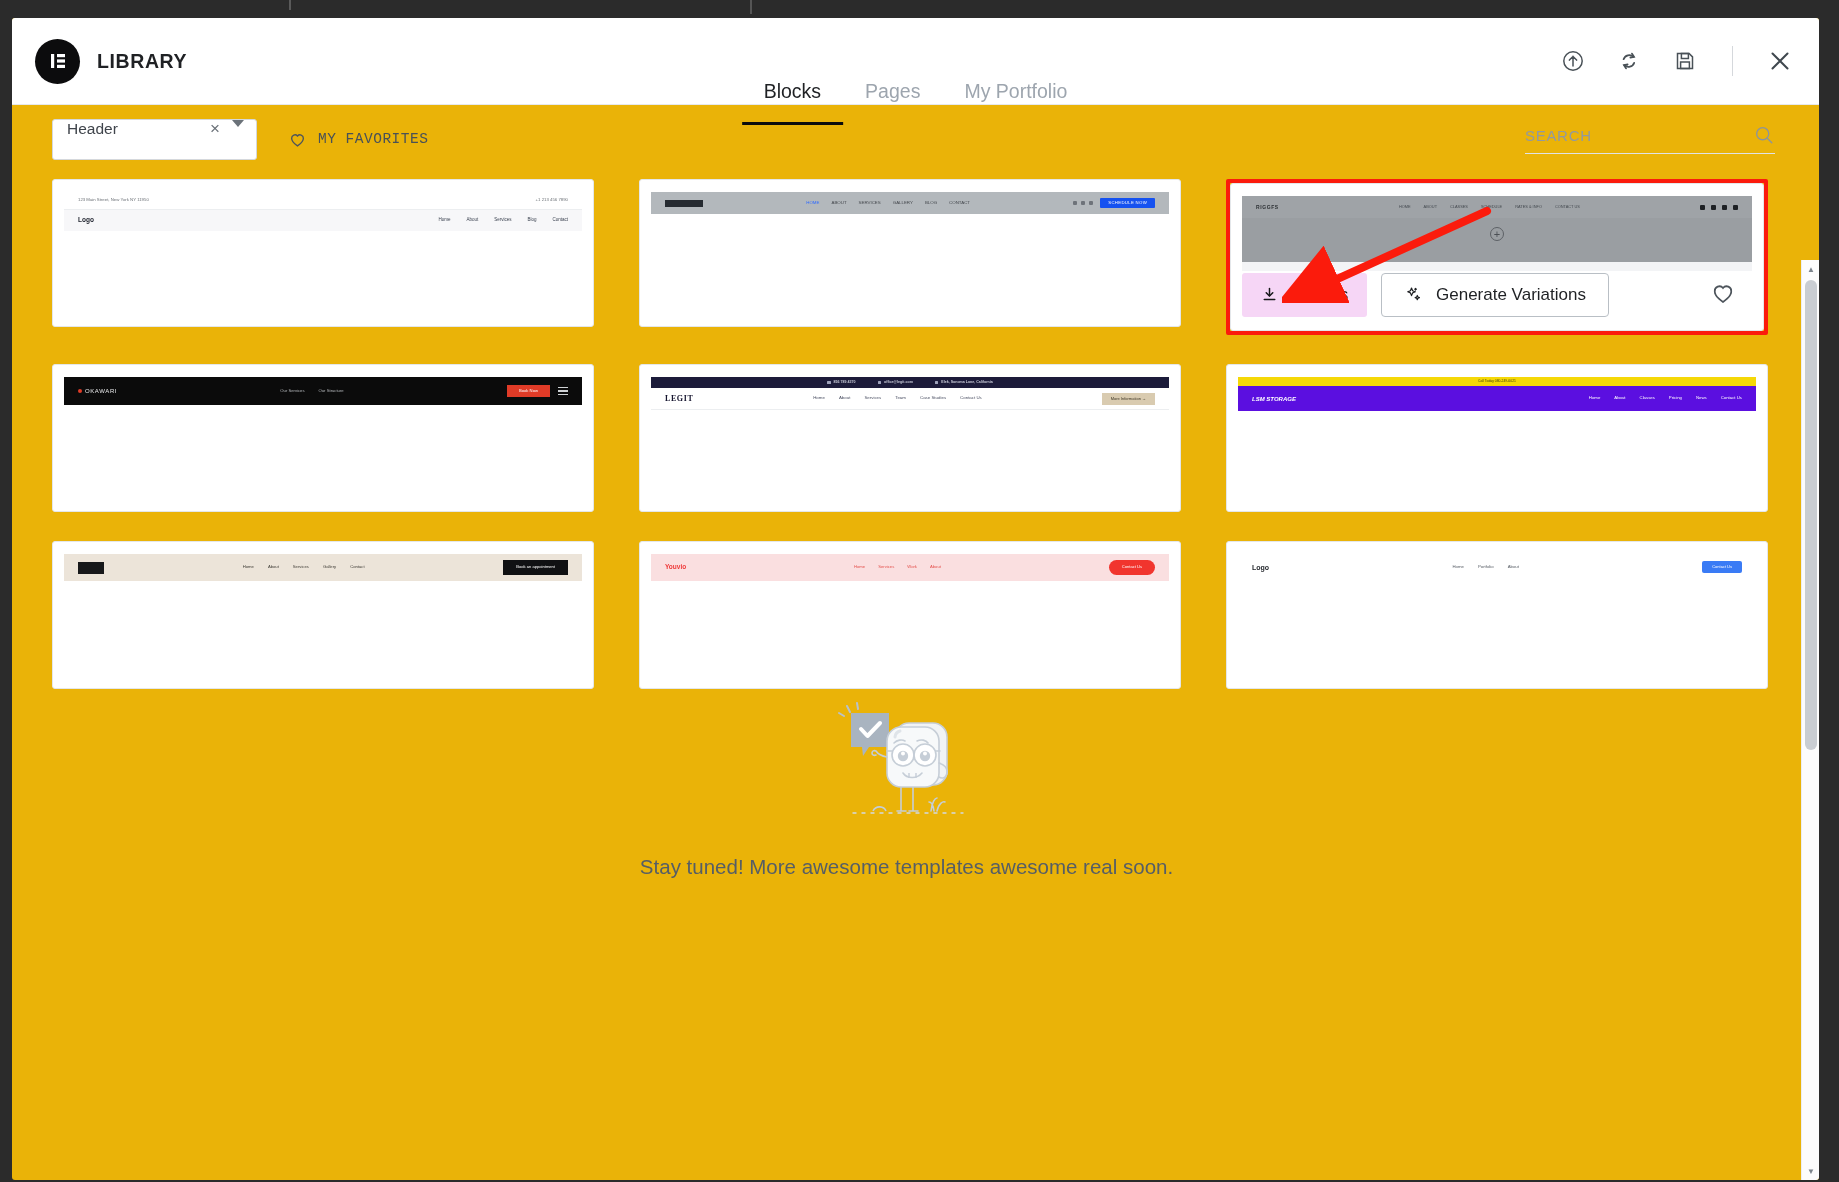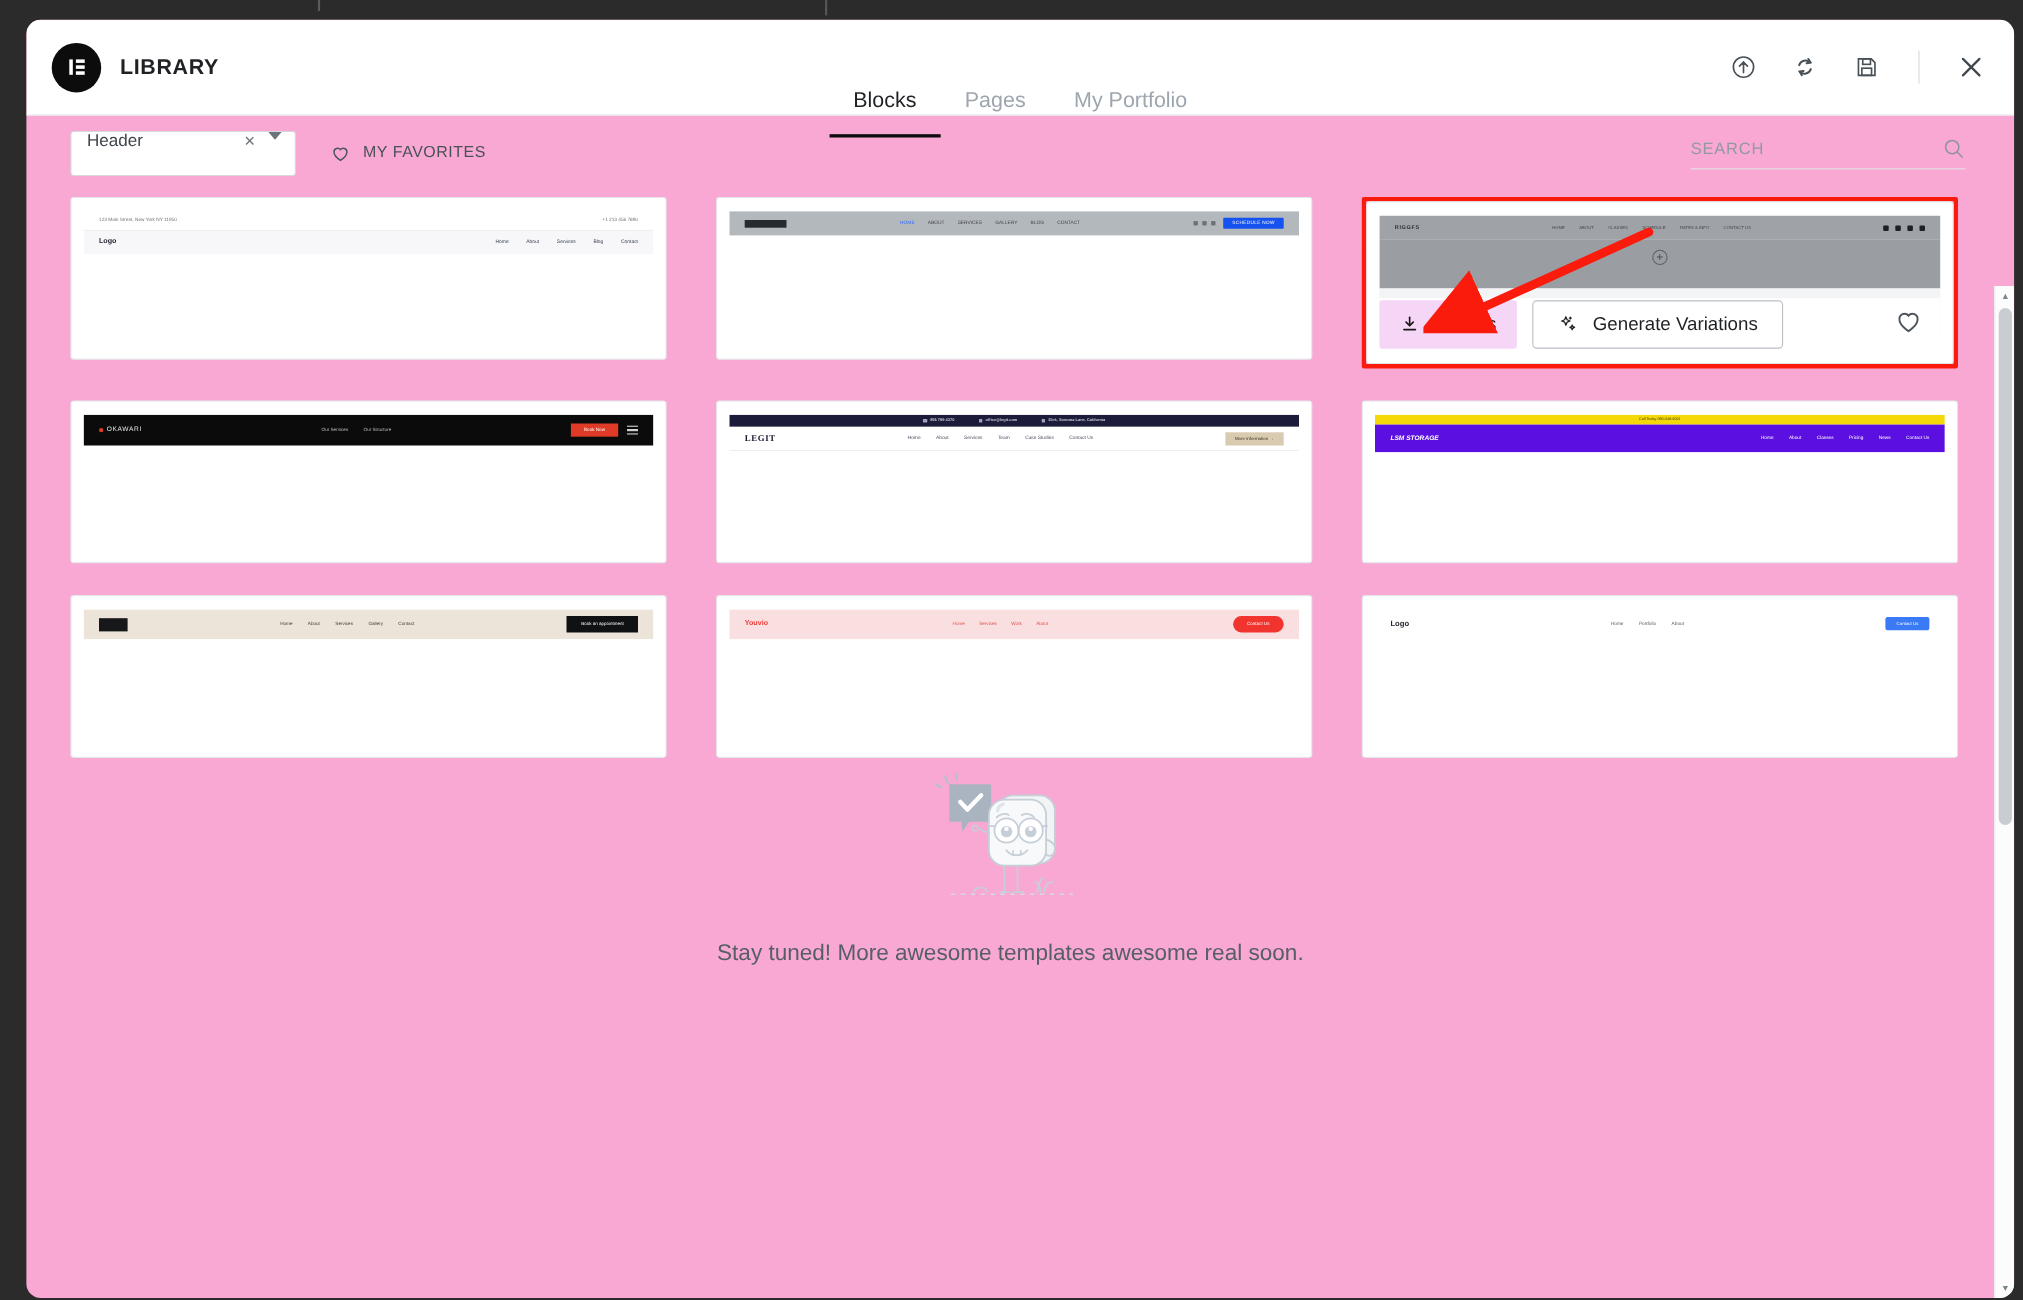--- a/index.html
+++ b/index.html
@@ -15,24 +15,24 @@
     background: #5a5a5a;
   }
   .desktop-bg .strip2 {
     position: absolute; top: 0; left: 750px; width: 2px; height: 14px;
     background: #555;
   }
 
   
   .modal {
     position: absolute;
-    left: 24px; top: 18px;
+    left: 12px; top: 18px;
     width: 1807px; height: 1162px;
-    background: #f9a8d4;
-    border-radius: 13px;
+    background: #eab308;
+    border-radius: 3px;
     overflow: hidden;
   }
 
   
   .lib-header {
     position: relative;
     height: 87px;
     background: #fff;
     border-bottom: 1px solid #e6e9ec;
     display: flex; align-items: center;
@@ -91,21 +91,21 @@
   .caret {
     width: 0; height: 0;
     border-left: 6px solid transparent; border-right: 6px solid transparent;
     border-top: 7px solid #6b7279; cursor: pointer;
   }
   .favorites {
     display: flex; align-items: center; gap: 11px;
     margin-left: 31px; cursor: pointer;
   }
   .favorites .lbl {
-    font-size: 14.5px; letter-spacing: .5px; color: #495157;
+    font-size: 14.5px; letter-spacing: .5px; color: #495157; font-family: Liberation Mono, monospace;
   }
   .search-wrap {
     margin-left: auto; width: 250px;
     display: flex; 
     border-bottom: 1px solid #e0e3e6;
     padding-bottom: 7px;
   }
   .search-input {
     flex: 1; border: none; outline: none;
     font-size: 15px; letter-spacing: .7px; color: #3f444b;

